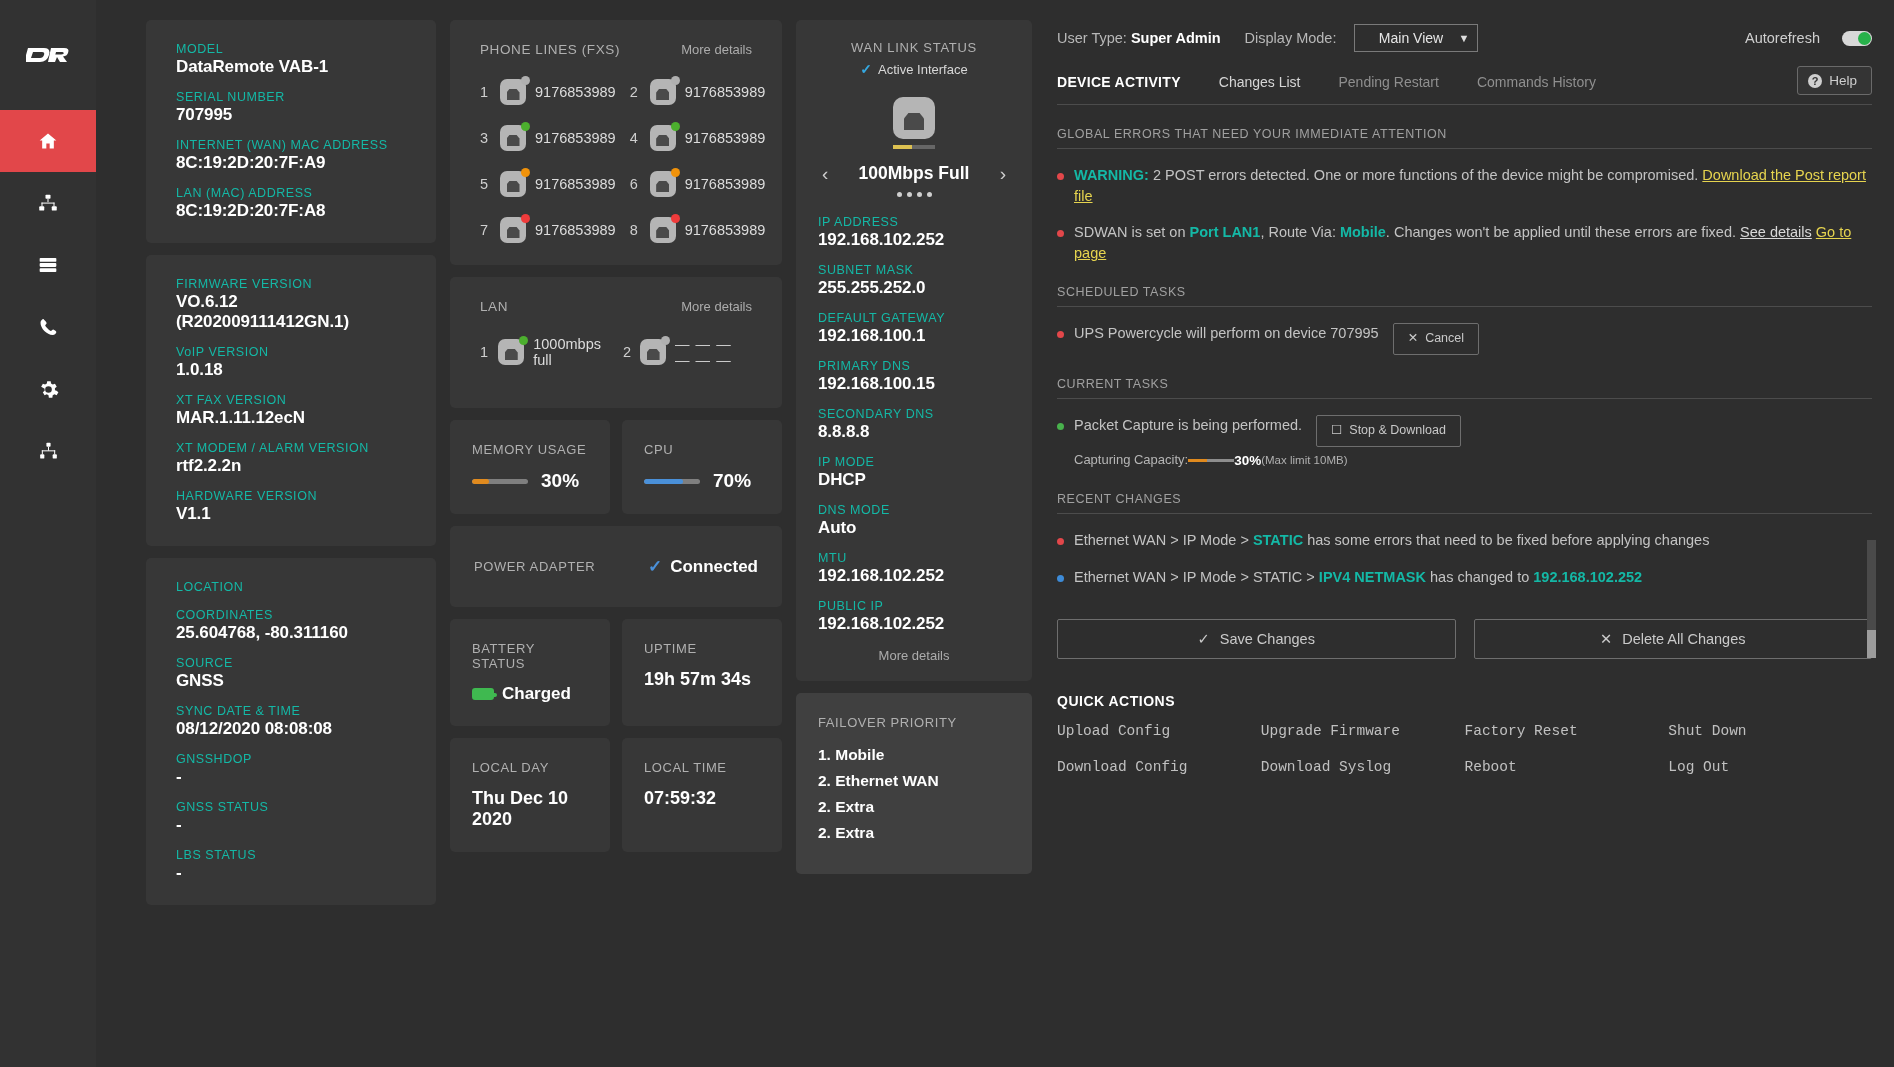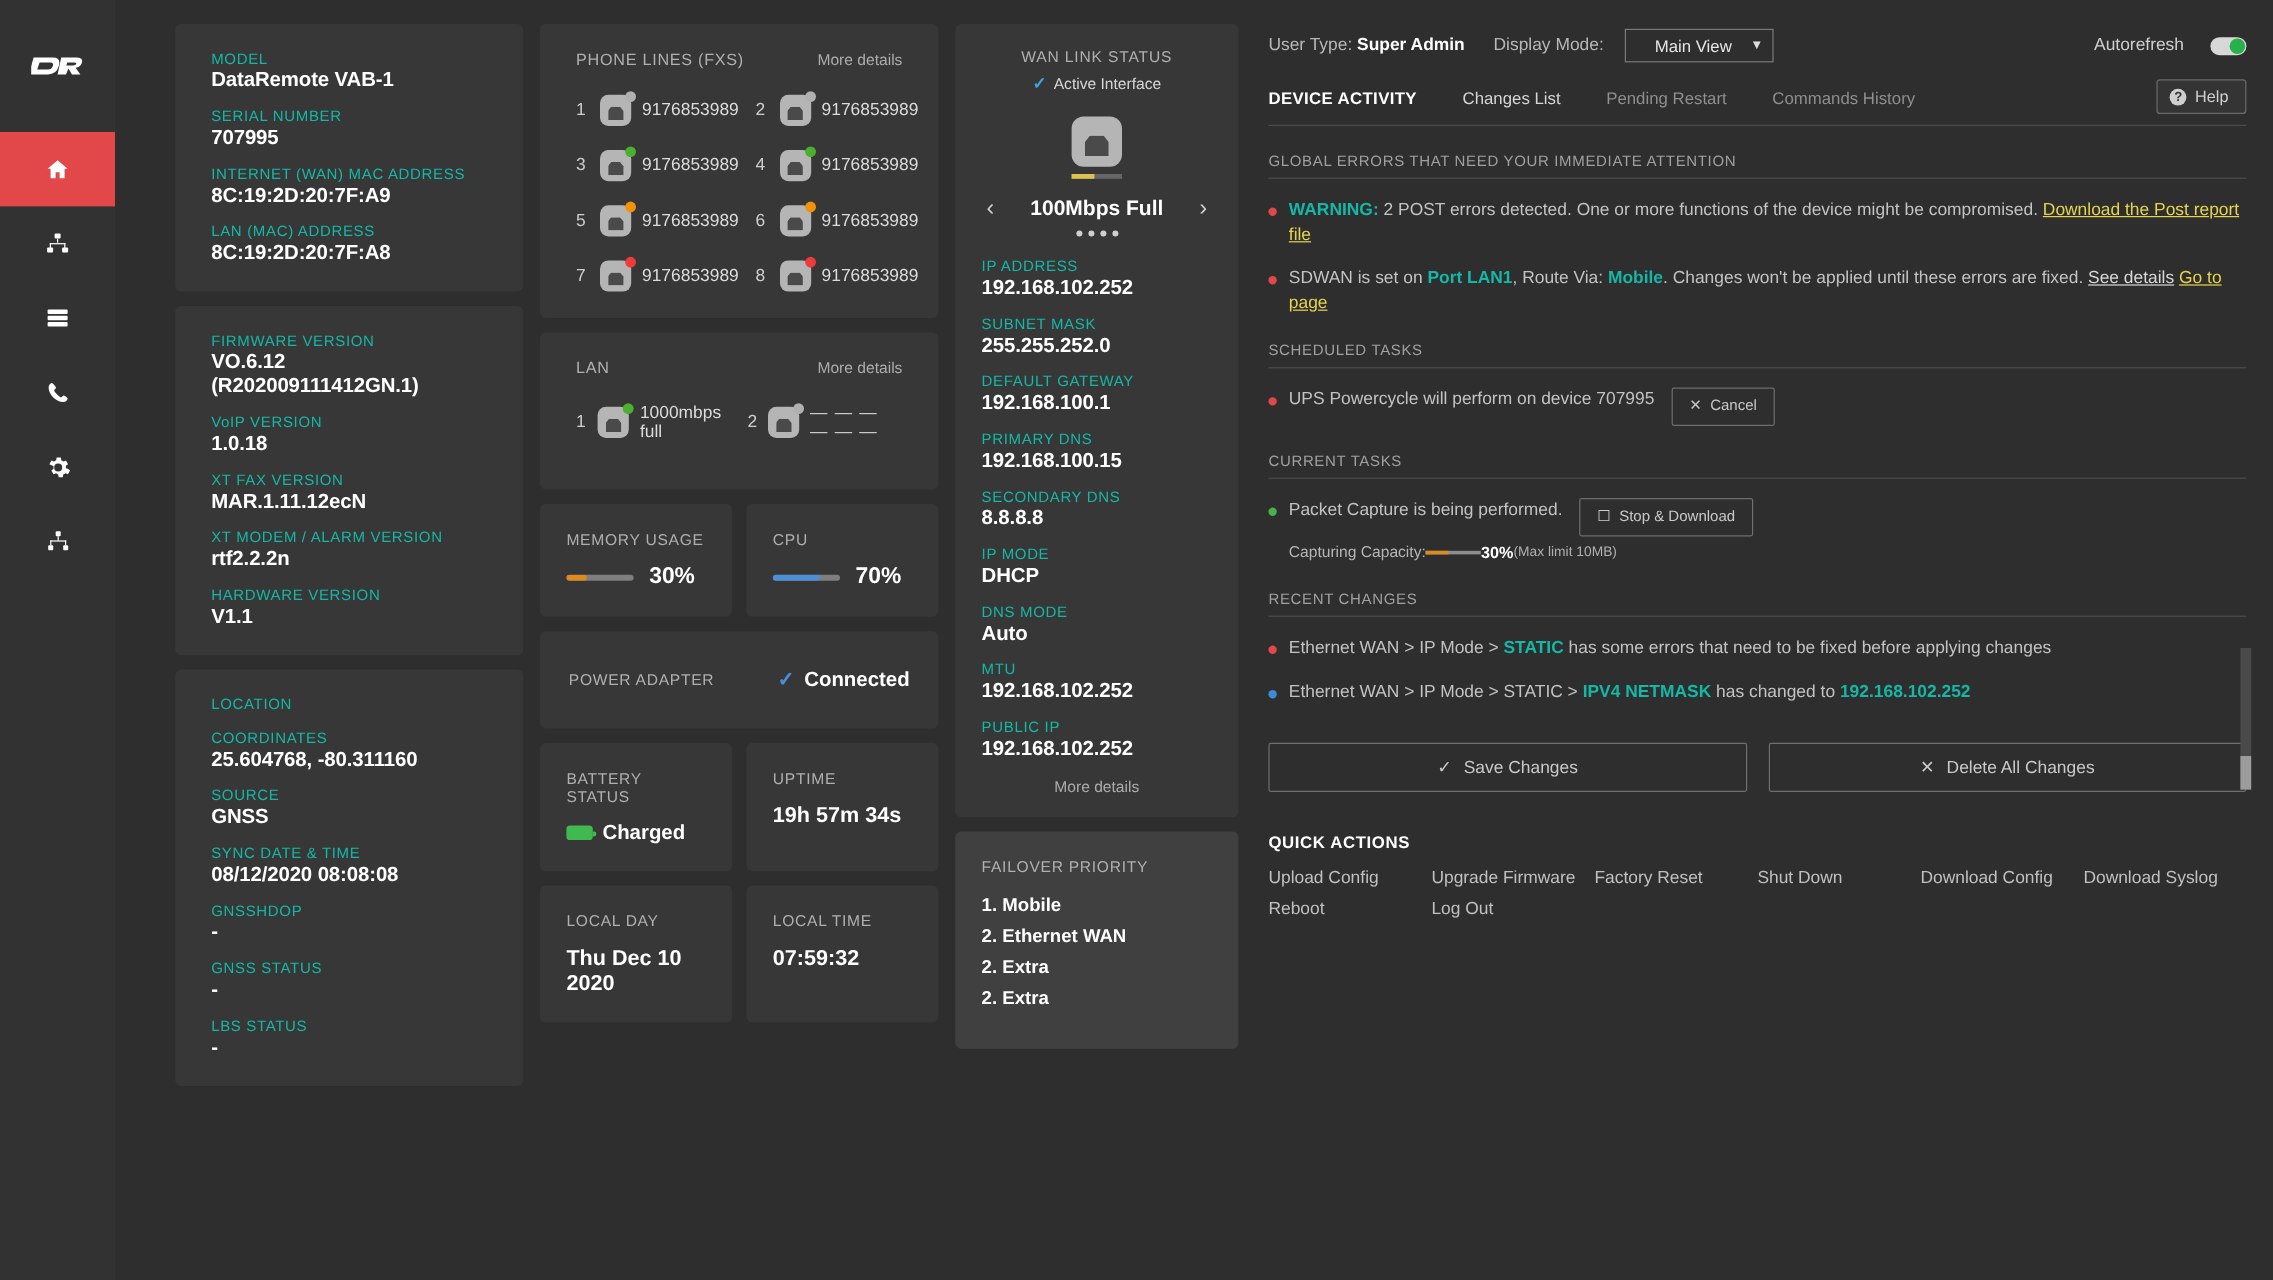--- a/index.html
+++ b/index.html
@@ -203,21 +203,21 @@
 
   .btn-row { display: flex; gap: 18px; margin-top: 32px; }
   .wide-btn {
     flex: 1; border: 1px solid #6e6e6e; background: transparent; color: #cacaca;
     font-size: 14.5px; padding: 11px 0; border-radius: 2px; cursor: pointer;
     display: flex; align-items: center; justify-content: center; gap: 10px;
   }
 
   .quick { margin-top: 34px; }
   .quick-title { font-size: 14px; color: #fff; font-weight: bold; letter-spacing: 0.5px; margin-bottom: 14px; }
-  .quick-grid { display: grid; grid-template-columns: repeat(6, 1fr); row-gap: 10px; }
+  .quick-grid { display: grid; grid-template-columns: repeat(4, 1fr); row-gap: 20px; font-family: Liberation Mono, monospace; }
   .quick-link { font-size: 14.5px; color: #c0c0c0; cursor: pointer; }
 </style>
 </head>
 <body>
 
 <div class="app">
 
   <div class="sidebar">
     <div class="logo">
       <svg width="44" height="22" viewBox="0 0 44 22" aria-hidden="true">

